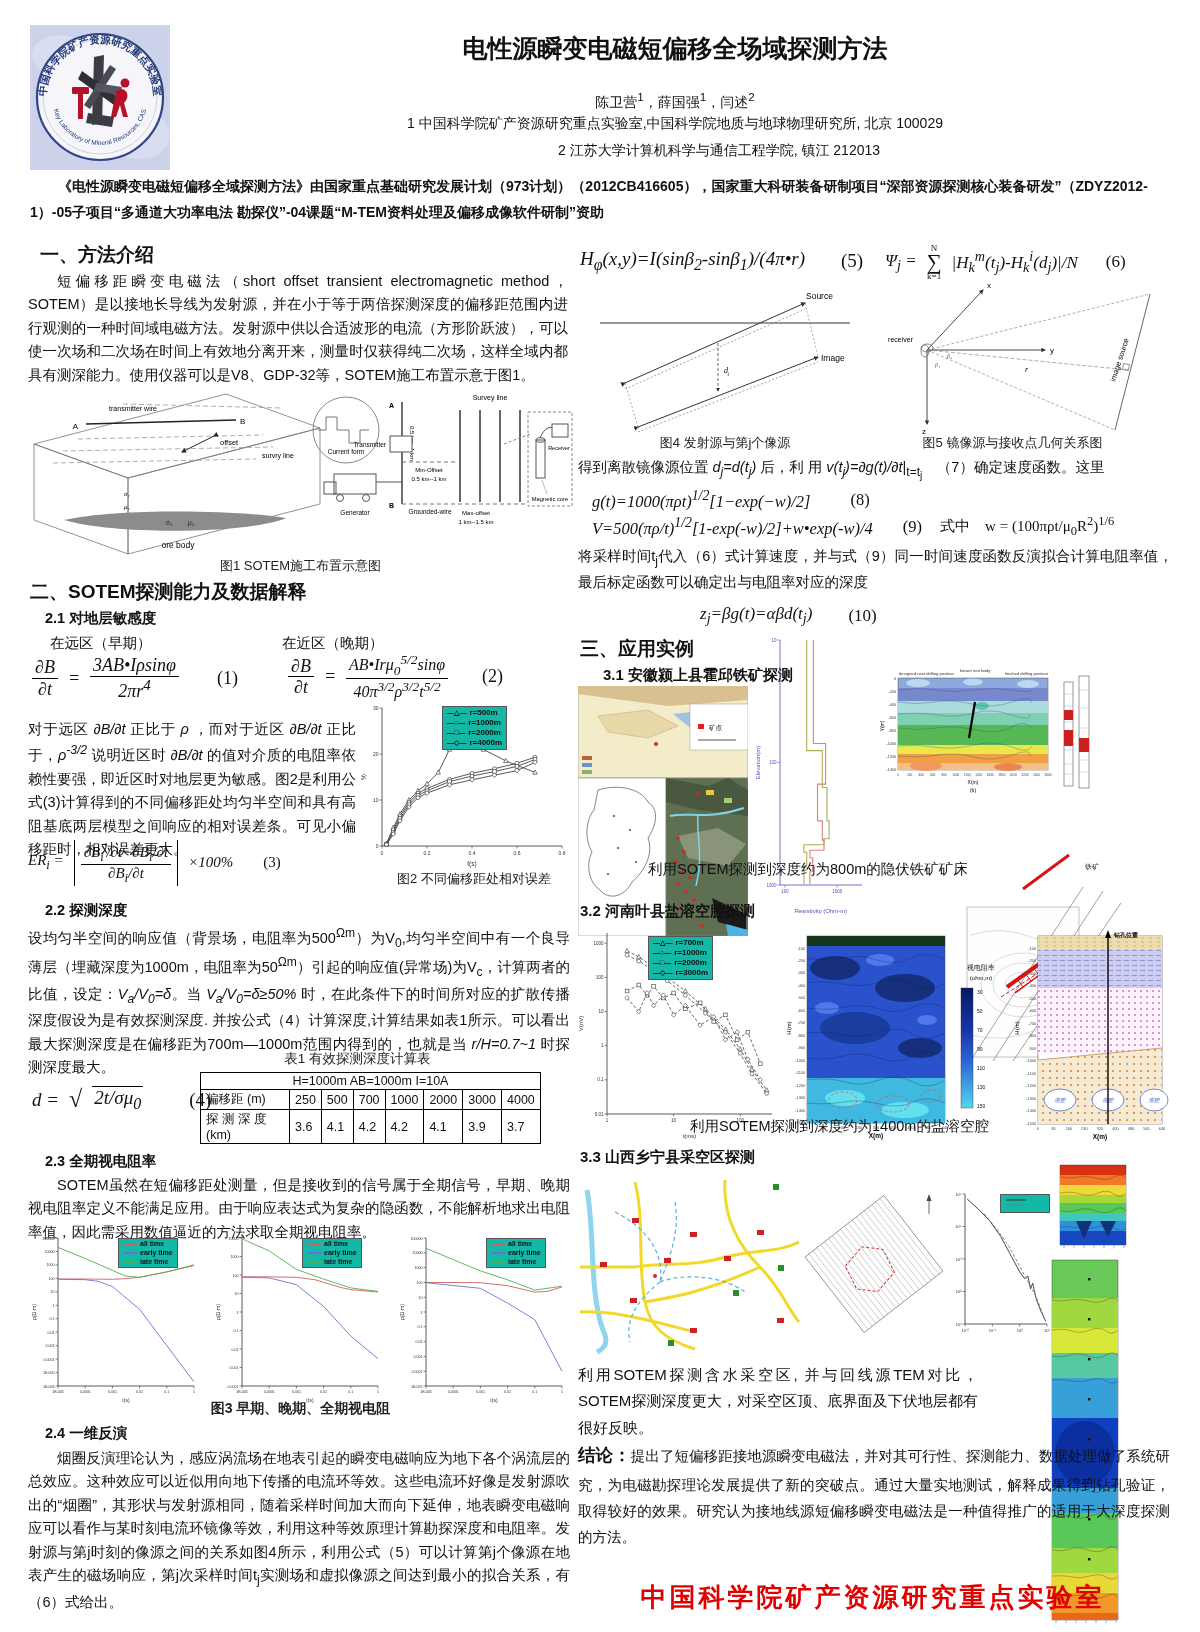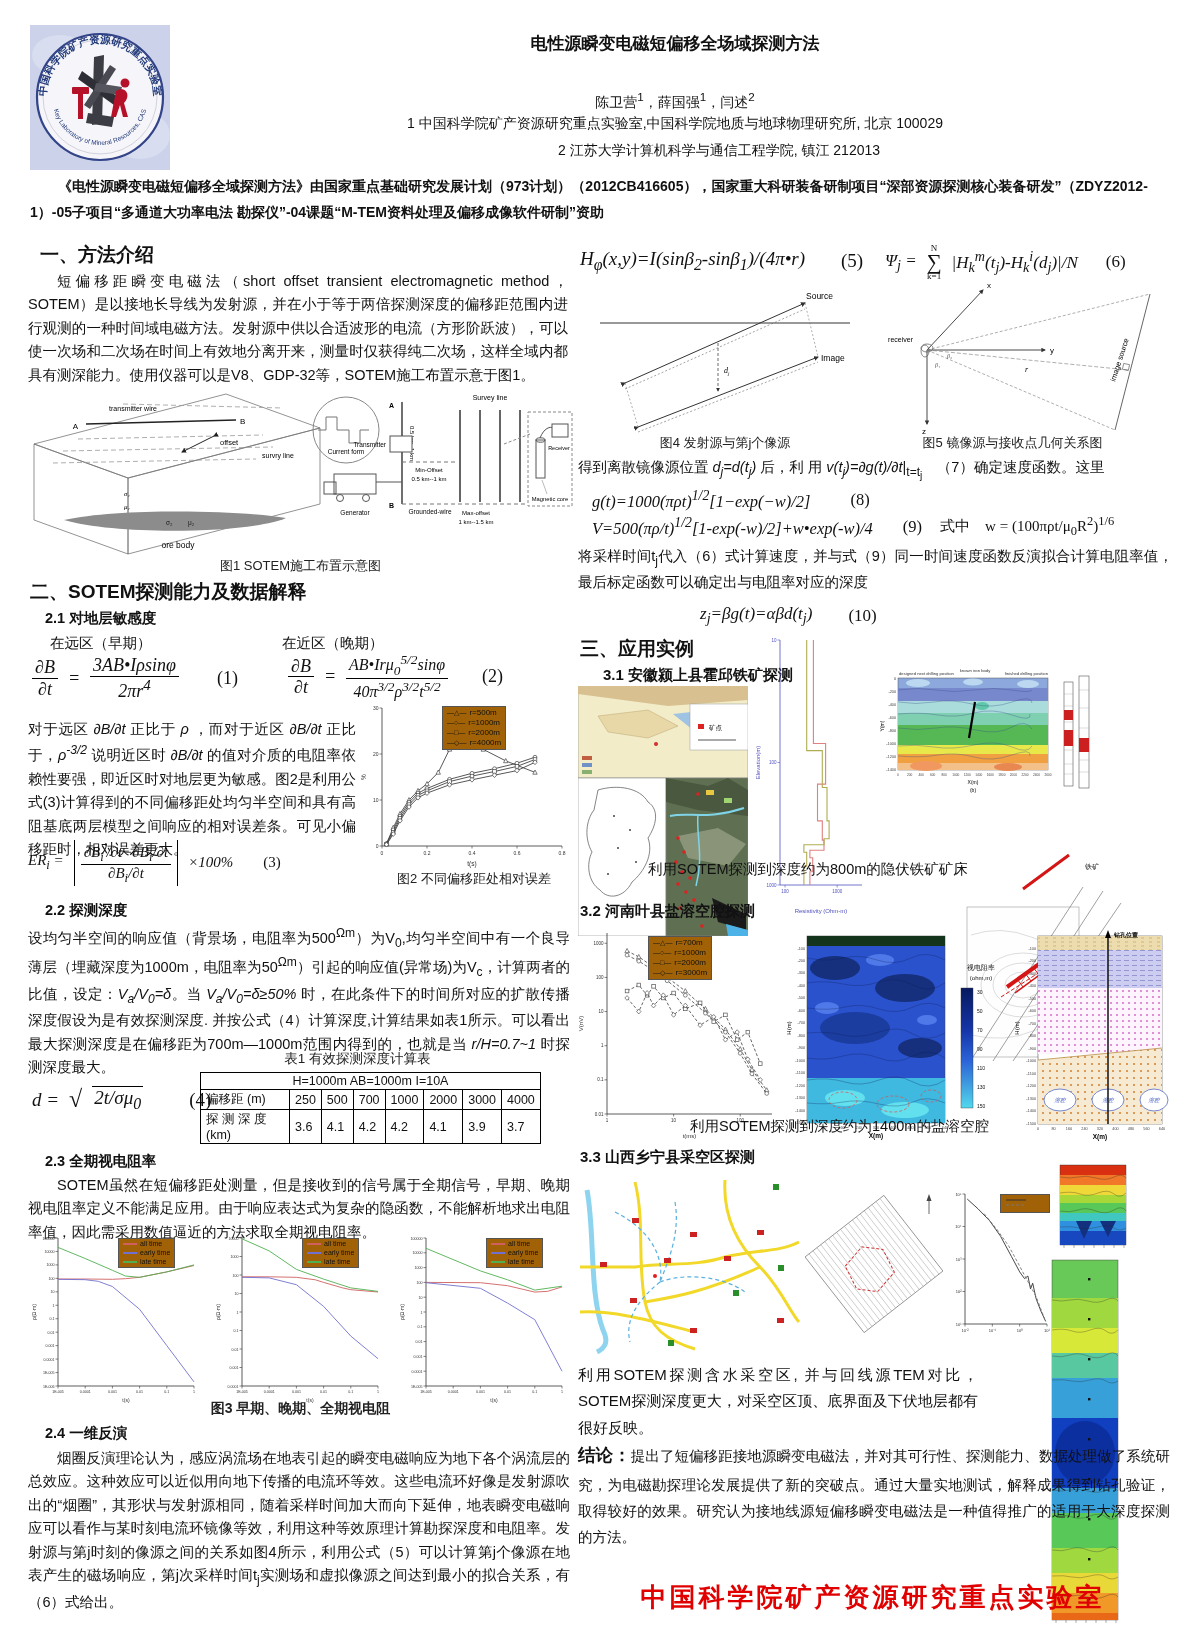--- a/index.html
+++ b/index.html
@@ -18,21 +18,21 @@
   .fr>.t{border-bottom:1px solid #000;padding:0 3px;}
   .fr>.b{padding:0 3px;}
   .eqrow{display:flex;align-items:center;gap:10px;font-size:18px;}
   .bars{border-left:1.2px solid #000;border-right:1.2px solid #000;padding:0 6px;display:inline-flex;align-items:center;}
   .sum{display:inline-flex;flex-direction:column;align-items:center;font-style:normal;line-height:1;font-size:9px;}
   .sum .sg{font-size:21px;line-height:0.9;}
   .sqrt{font-size:24px;font-style:normal;}
   .rad{border-top:1.2px solid #000;padding:0 2px;}
   table.t1{border-collapse:collapse;font-size:12.5px;}
   table.t1 td,table.t1 th{border:1px solid #000;padding:1px 5px;font-weight:normal;text-align:left;}
-  .legendbox{position:absolute;border:1px solid #555;background:#a16207;padding:1px 4px;font-size:8px;line-height:1.25;}
+  .legendbox{position:absolute;border:1px solid #555;background:#14b8a6;padding:1px 4px;font-size:8px;line-height:1.25;font-weight:bold;}
   .lgrow{display:flex;align-items:center;gap:3px;white-space:nowrap;}
   .lm{font-size:7px;}
   .lm::before{content:"—";} .lm::after{content:"—";}
   .sw{display:inline-block;width:14px;height:2px;}
   .sw0{background:#d06060;} .sw1{background:#7070d0;} .sw2{background:#50b050;}
   .footer-red{color:#e10000;font-weight:bold;font-size:26px;letter-spacing:3px;text-align:center;}
   svg text{font-family:"Liberation Sans",sans-serif;}
 </style>
 </head>
 <body>
@@ -59,21 +59,21 @@
       <polygon points="66,58 92,62 90,70 64,66" fill="#55555e"></polygon>
     </g>
     <g fill="#b5122a">
       <rect x="42" y="62" width="17" height="7" rx="1"></rect>
       <rect x="48" y="66" width="5" height="28"></rect>
       <circle cx="95" cy="58" r="4.5"></circle>
       <path d="M90,64 C98,64 100,72 94,78 L98,92 L93,92 L90,80 L86,92 L81,92 L86,66 Z"></path>
     </g>
   </svg>
 
-  <div class="abs" style="left:170px;top:32px;width:1010px;text-align:center;font-size:17px;font-weight:bold;">电性源瞬变电磁短偏移全场域探测方法</div>
+  <div class="abs" style="left:170px;top:32px;width:1010px;text-align:center;font-size:25px;font-weight:bold;">电性源瞬变电磁短偏移全场域探测方法</div>
   <div class="abs" style="left:170px;top:90px;width:1010px;text-align:center;font-size:14px;">陈卫营<sup>1</sup>，薛国强<sup>1</sup>，闫述<sup>2</sup></div>
   <div class="abs" style="left:170px;top:115px;width:1010px;text-align:center;font-size:14px;">1 中国科学院矿产资源研究重点实验室,中国科学院地质与地球物理研究所, 北京 100029</div>
   <div class="abs" style="left:170px;top:142px;width:1010px;text-align:center;font-size:14px;padding-left:44px;">2 江苏大学计算机科学与通信工程学院, 镇江 212013</div>
   <div class="abs ind" style="left:30px;top:174px;width:1140px;font-size:14px;line-height:1.85;font-weight:600;">《电性源瞬变电磁短偏移全域探测方法》由国家重点基础研究发展计划（973计划）（2012CB416605），国家重大科研装备研制项目“深部资源探测核心装备研发”（ZDYZ2012-1）-05子项目“多通道大功率电法 勘探仪”-04课题“M-TEM资料处理及偏移成像软件研制”资助</div>
 
   <div class="abs h1" style="left:40px;top:242px;">一、方法介绍</div>
   <div class="abs jt ind body-t" style="left:28px;top:270px;width:540px;">短偏移距瞬变电磁法（short offset transient electromagnetic method，SOTEM）是以接地长导线为发射源，并在小于等于两倍探测深度的偏移距范围内进行观测的一种时间域电磁方法。发射源中供以合适波形的电流（方形阶跃波），可以使一次场和二次场在时间上有效地分离开来，测量时仅获得纯二次场，这样全域内都具有测深能力。使用仪器可以是V8、GDP-32等，SOTEM施工布置示意于图1。</div>
 
   <svg class="abs" style="left:28px;top:384px;" width="545" height="172" viewBox="0 0 545 172">
     <defs>

